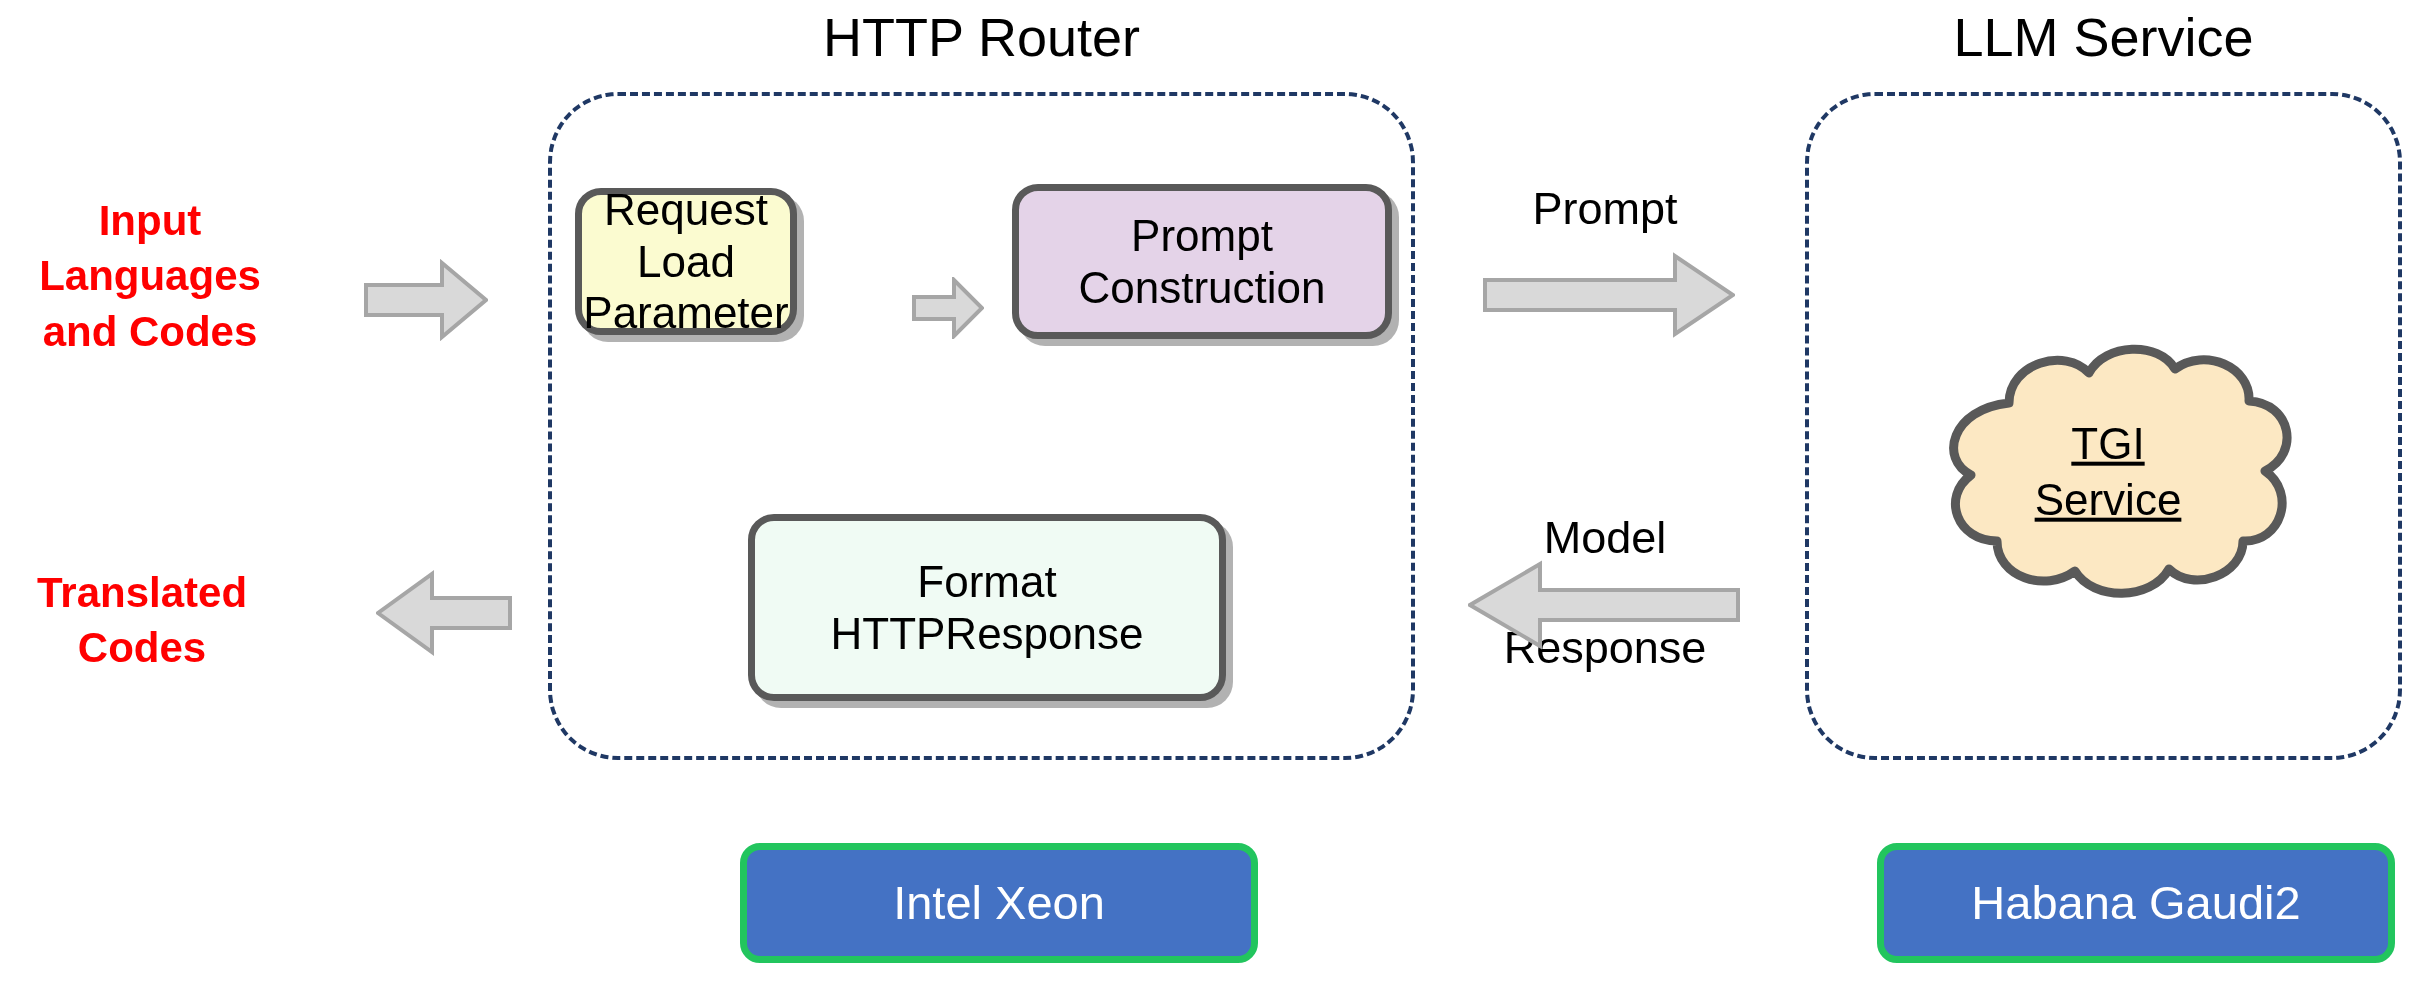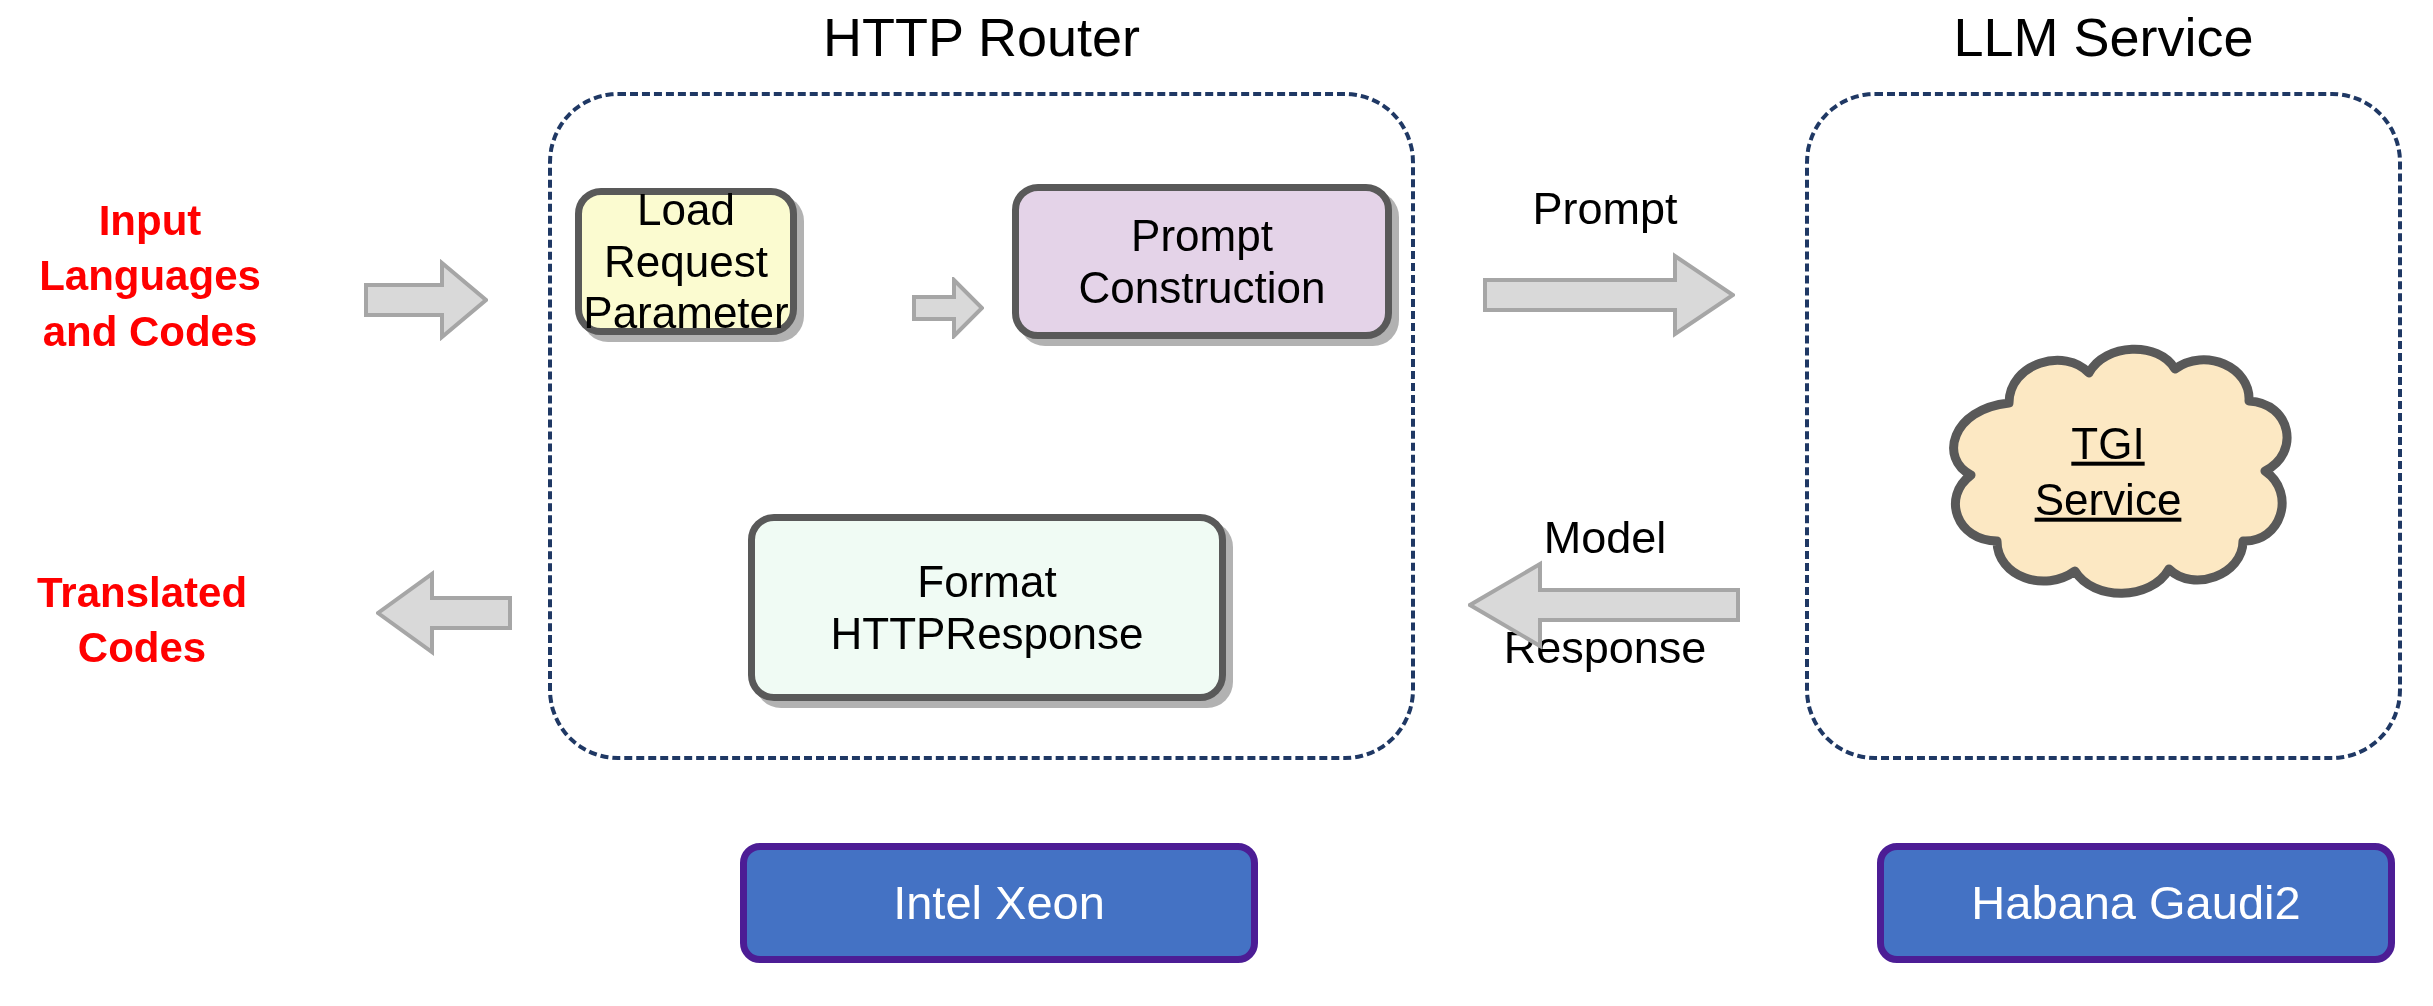--- a/index.html
+++ b/index.html
@@ -50,21 +50,21 @@
     box-shadow: 7px 7px 0 0 rgba(0,0,0,0.30);
   }
   .proc-yellow  { background: #FBFBD0; }
   .proc-purple  { background: #E4D3E8; }
   .proc-mint    { background: #F0FBF4; }
 
   
   .hw {
     position: absolute;
     box-sizing: border-box;
-    border: 7px solid #4c1d95;
+    border: 7px solid #22c55e;
     border-radius: 20px;
     background: #4472C4;
     display: flex;
     align-items: center;
     justify-content: center;
     text-align: center;
     color: #ffffff;
     font-size: 47px;
     line-height: 1.1;
   }
@@ -134,22 +134,22 @@
   </div>
 
   <div class="arrow" style="left:364px; top:259px; width:124px; height:82px;">
     <svg viewBox="0 0 124 82" preserveAspectRatio="none">
       <polygon points="2,26 78,26 78,4 122,41 78,78 78,56 2,56" fill="#D9D9D9" stroke="#A6A6A6" stroke-width="4" stroke-linejoin="miter"></polygon>
     </svg>
   </div>
 
   <div class="proc proc-yellow" style="left:575px; top:188px; width:222px; height:147px;">
     <div>
+      <div>Request</div>
       <div>Load</div>
-      <div>Request</div>
       <div>Parameter</div>
     </div>
   </div>
 
   <div class="arrow" style="left:912px; top:277px; width:72px; height:62px;">
     <svg viewBox="0 0 72 62" preserveAspectRatio="none">
       <polygon points="2,20 42,20 42,3 70,31 42,59 42,42 2,42" fill="#D9D9D9" stroke="#A6A6A6" stroke-width="4" stroke-linejoin="miter"></polygon>
     </svg>
   </div>
 

